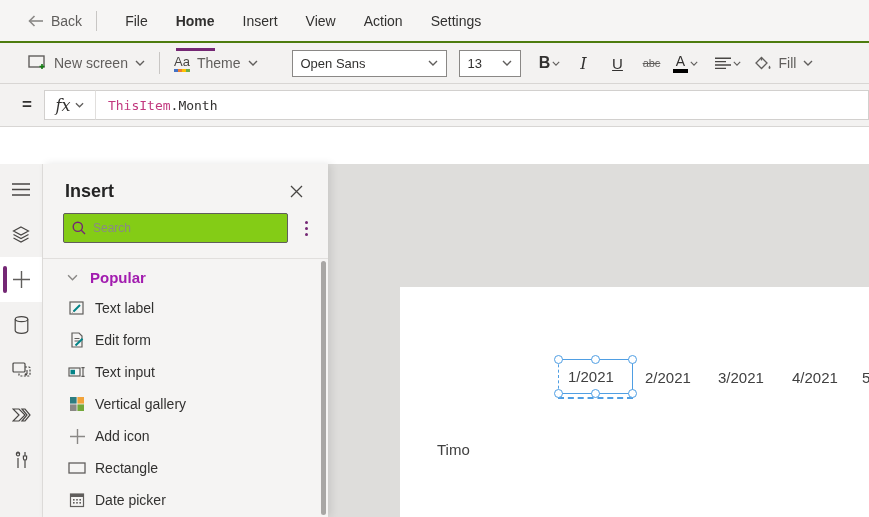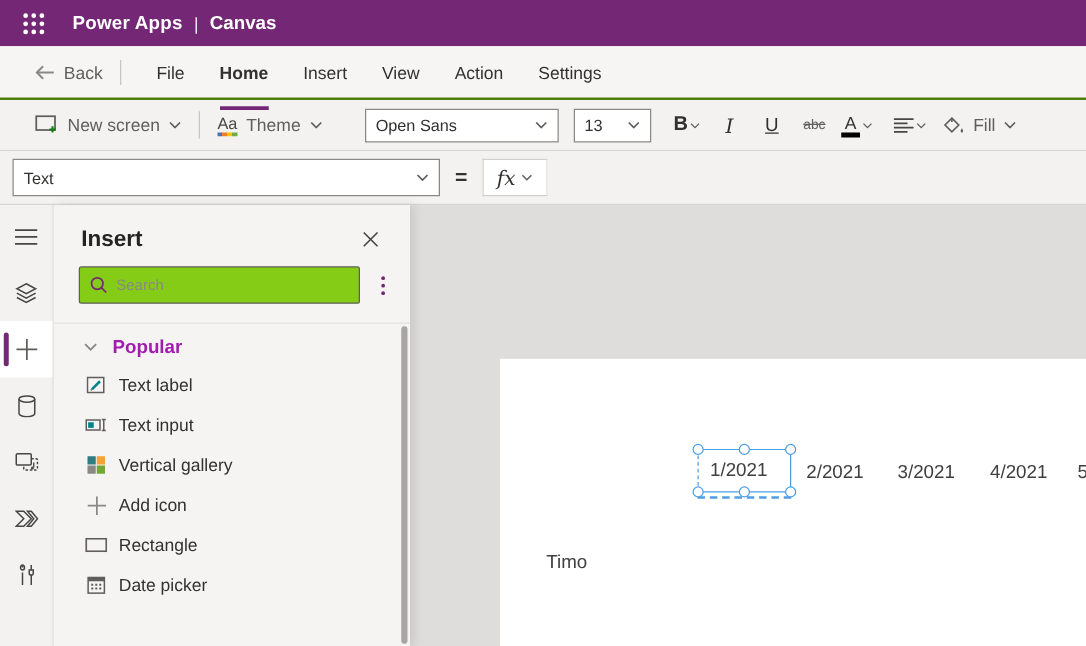--- a/index.html
+++ b/index.html
@@ -140,38 +140,20 @@
   .h-bl { left:-5px; bottom:-5px; } .h-bc { left:calc(50% - 5px); bottom:-5px; } .h-br { right:-5px; bottom:-5px; }
   .free-text { position:absolute; left:37px; top:154px; font-size:15px; color:#404040; }
 
   svg { display:block; }
 </style>
 </head>
 <body>
 
 <div class="app">
 
-  <div class="titlebar">
-    <div class="waffle-btn">
-      <svg width="18" height="18" viewBox="0 0 18 18" fill="#fff">
-        <circle cx="2.5" cy="2.5" r="1.9"></circle>
-          <circle cx="9" cy="2.5" r="1.9"></circle>
-          <circle cx="15.5" cy="2.5" r="1.9"></circle>
-        <circle cx="2.5" cy="9" r="1.9"></circle>
-          <circle cx="9" cy="9" r="1.9"></circle>
-          <circle cx="15.5" cy="9" r="1.9"></circle>
-        <circle cx="2.5" cy="15.5" r="1.9"></circle>
-          <circle cx="9" cy="15.5" r="1.9"></circle>
-          <circle cx="15.5" cy="15.5" r="1.9"></circle>
-      </svg>
-    </div>
-    <span class="title">Power Apps</span>
-    <span class="sep">|</span>
-    <span class="doc">Canvas</span>
-  </div>
 
   <div class="menubar">
     <div class="back-btn">
       <span>
         <svg width="16" height="12" viewBox="0 0 16 12" fill="none" stroke="#8a8886" stroke-width="1.6">
           <path d="M15 6 H1.5"></path>
             <path d="M6.5 1 L1.5 6 L6.5 11"></path>
         </svg>
       </span>
       <span>Back</span>
@@ -293,36 +275,32 @@
       <span>Fill</span>
       <span class="chev">
         <svg width="10" height="6" viewBox="0 0 10 6" fill="none" stroke="#605e5c" stroke-width="1.4">
             <path d="M1 1 L5 5 L9 1"></path>
           </svg>
       </span>
     </div>
   </div>
 
   <div class="formulabar">
-    <div class="combo prop-combo">
-      <span>Text</span>
-      <span class="chev">
-        <svg width="10" height="6" viewBox="0 0 10 6" fill="none" stroke="#605e5c" stroke-width="1.4">
-            <path d="M1 1 L5 5 L9 1"></path>
-          </svg>
-      </span>
-    </div>
     <span class="equals">=</span>
     <div class="fx-box">
       <span class="fx-glyph">fx</span>
       <span class="chev">
         <svg width="9" height="6" viewBox="0 0 10 6" fill="none" stroke="#605e5c" stroke-width="1.4">
             <path d="M1 1 L5 5 L9 1"></path>
           </svg>
       </span>
+    </div>
+    <div class="formula-input">
+      <span class="formula-entity">ThisItem</span>
+        <span>.Month</span>
     </div>
   </div>
 
   <div class="body">
 
     <div class="rail">
       <div class="rail-item">
         <span>
           <svg width="18" height="13" viewBox="0 0 18 13" stroke="#484644" stroke-width="1.4">
               <path d="M0 1 H18 M0 6.5 H18 M0 12 H18"></path>
@@ -421,20 +399,30 @@
       <div class="insert-list">
         <div class="insert-item">
           <span class="icn">
             <svg width="16" height="16" viewBox="0 0 16 16" fill="none">
               <rect x="1" y="2" width="13" height="12" stroke="#605e5c" stroke-width="1.2"></rect>
               <path d="M4.5 11.5 L11 5" stroke="#038387" stroke-width="2"></path>
               <path d="M3.6 12.4 L4.5 11.5" stroke="#605e5c" stroke-width="1"></path>
             </svg>
           </span>
           <span>Text label</span>
+        </div>
+        <div class="insert-item">
+          <span class="icn">
+            <svg width="16" height="16" viewBox="0 0 16 16" fill="none">
+              <path d="M3 1 H10 L13 4 V15 H3 Z" stroke="#605e5c" stroke-width="1.2"></path>
+              <path d="M5.5 6.5 H10.5 M5.5 9 H10.5" stroke="#605e5c" stroke-width="1"></path>
+              <path d="M6.5 13.5 L13.5 6.8" stroke="#038387" stroke-width="2"></path>
+            </svg>
+          </span>
+          <span>Edit form</span>
         </div>
         <div class="insert-item">
           <span class="icn">
             <svg width="18" height="14" viewBox="0 0 18 14" fill="none">
               <rect x="1" y="3" width="11" height="8" stroke="#605e5c" stroke-width="1.2"></rect>
               <rect x="2.5" y="4.8" width="4.5" height="4.5" fill="#038387"></rect>
               <path d="M15 3 V11 M13.4 2.6 H16.6 M13.4 11.4 H16.6" stroke="#605e5c" stroke-width="1.2"></path>
             </svg>
           </span>
           <span>Text input</span>

